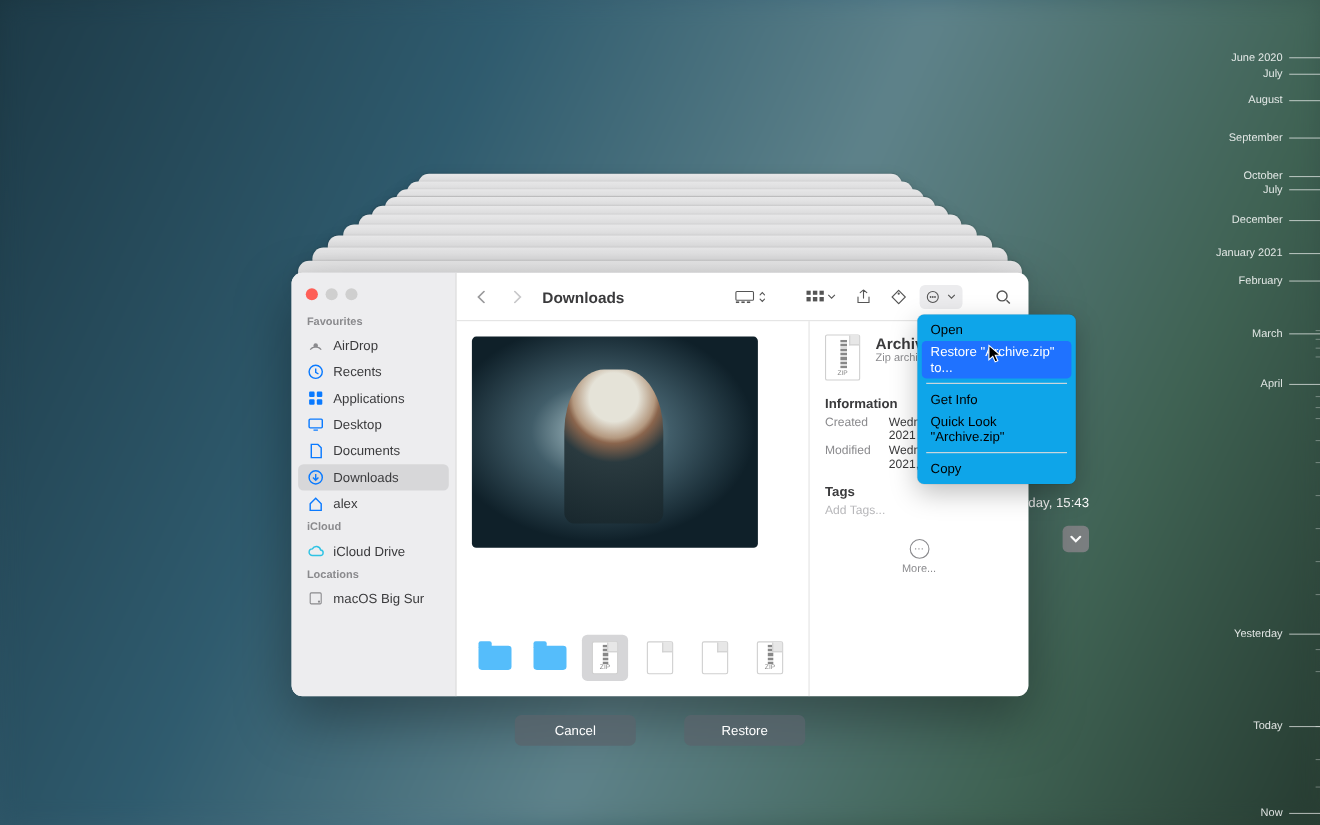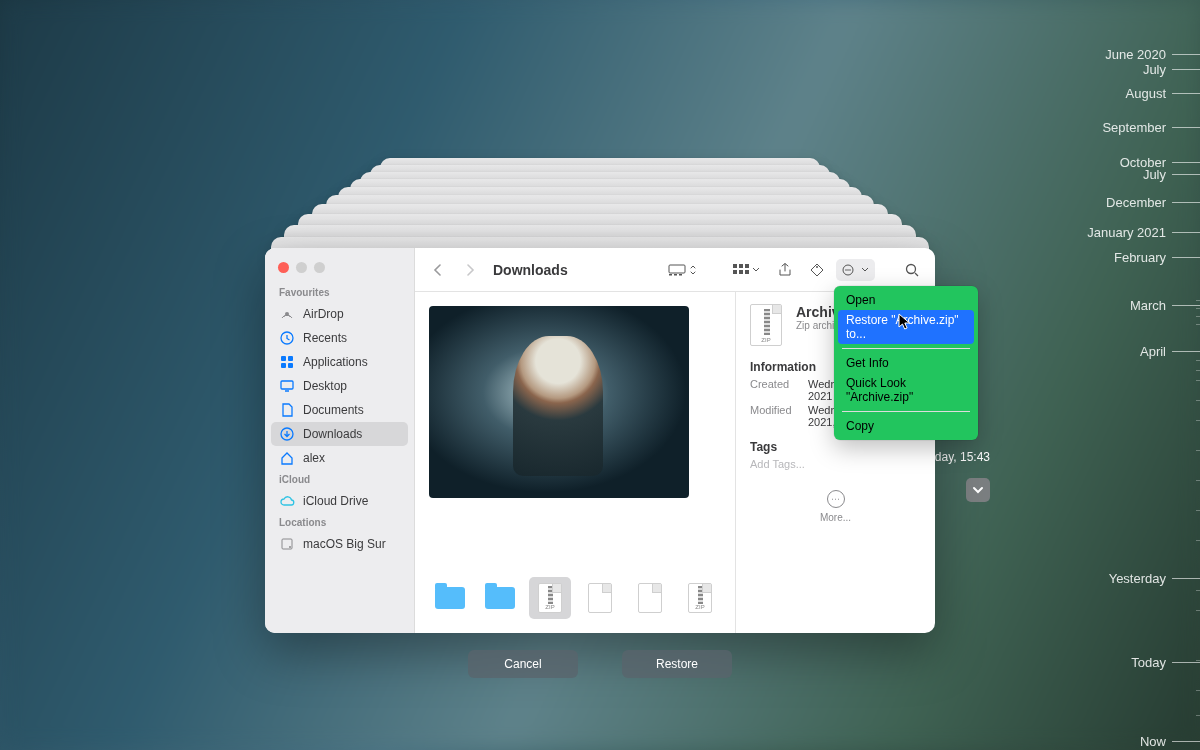--- a/index.html
+++ b/index.html
@@ -9,21 +9,21 @@
     background: linear-gradient(120deg,#1b3641 0%,#2d5466 25%,#4a7384 50%,#3a5a4f 75%,#2a3f34 100%);
     filter: none;
   }
   .bg-blur {
     position:absolute; inset:0;
     background: linear-gradient(115deg,#1d3a47 0%,#2f5b6e 30%,#5e828a 55%,#3f6253 80%,#263b31 100%);
     filter: blur(10px);
   }
 
   
-  .timeline { position:absolute; right:0; top:0; width:140px; height:100%; font-size:13px; color:rgba(255,255,255,0.85); }
+  .timeline { position:absolute; right:0; top:0; width:140px; height:100%; font-size:10px; color:rgba(255,255,255,0.85); }
   .timeline-tick { position:absolute; right:0; display:flex; align-items:center; gap:6px; }
   .timeline-tick .lbl { text-align:right; white-space:nowrap; }
   .timeline-tick .mk { width:28px; height:1px; background:rgba(255,255,255,0.6); }
   .timeline-tick.minor .mk { width:4px; background:rgba(255,255,255,0.3); }
 
   .snap-label { position:absolute; right:210px; top:450px; color:#fff; font-size:12px; }
   .snap-arrow { position:absolute; right:210px; top:478px; width:24px; height:24px; background:#7b7f81; border-radius:5px; display:flex; align-items:center; justify-content:center; }
 
   
   .stack { position:absolute; left:50%; top:158px; transform:translateX(-50%); }
@@ -69,21 +69,21 @@
   .insp-kind { color:#8a8a8d; font-size:10px; }
   .insp-section-title { font-weight:700; margin:6px 0 4px; font-size:12px; }
   .kv { display:flex; gap:6px; margin:2px 0; }
   .kv .k{ color:#8a8a8d; width:52px; }
   .kv .v{ flex:1; }
   .tags-add { color:#b7b7ba; margin-top:4px; }
   .more { text-align:center; margin-top:20px; color:#8a8a8d; font-size:10px; }
   .more-icon { width:18px;height:18px;border:1.2px solid #8a8a8d;border-radius:50%;margin:0 auto 4px;display:flex;align-items:center;justify-content:center;font-size:9px;}
 
   
-  .ctx { position:absolute; left:834px; top:286px; width:144px; background:#22c55e; border-radius:6px; box-shadow:0 8px 24px rgba(0,0,0,0.25), 0 0 0 0.5px rgba(0,0,0,0.1); padding:4px 0; font-size:12px; }
+  .ctx { position:absolute; left:834px; top:286px; width:144px; background:#0ea5e9; border-radius:6px; box-shadow:0 8px 24px rgba(0,0,0,0.25), 0 0 0 0.5px rgba(0,0,0,0.1); padding:4px 0; font-size:12px; }
   .ctx-item { padding:3px 12px; }
   .ctx-item.hi { background:#1f72ff; color:#fff; margin:0 4px; border-radius:4px; padding:3px 8px; display:flex; align-items:center; }
   .ctx-sep { height:1px; background:#dcdcdc; margin:4px 8px; }
   .cursor { position:absolute; left:898px; top:313px; z-index:30; }
 
   
   .btns { position:absolute; left:50%; transform:translateX(-50%); top:650px; display:flex; gap:44px; }
   .btn { width:110px; height:28px; border-radius:6px; background:rgba(90,100,108,0.75); color:#fff; font-size:12px; display:flex; align-items:center; justify-content:center; }
 </style>
 </head>

